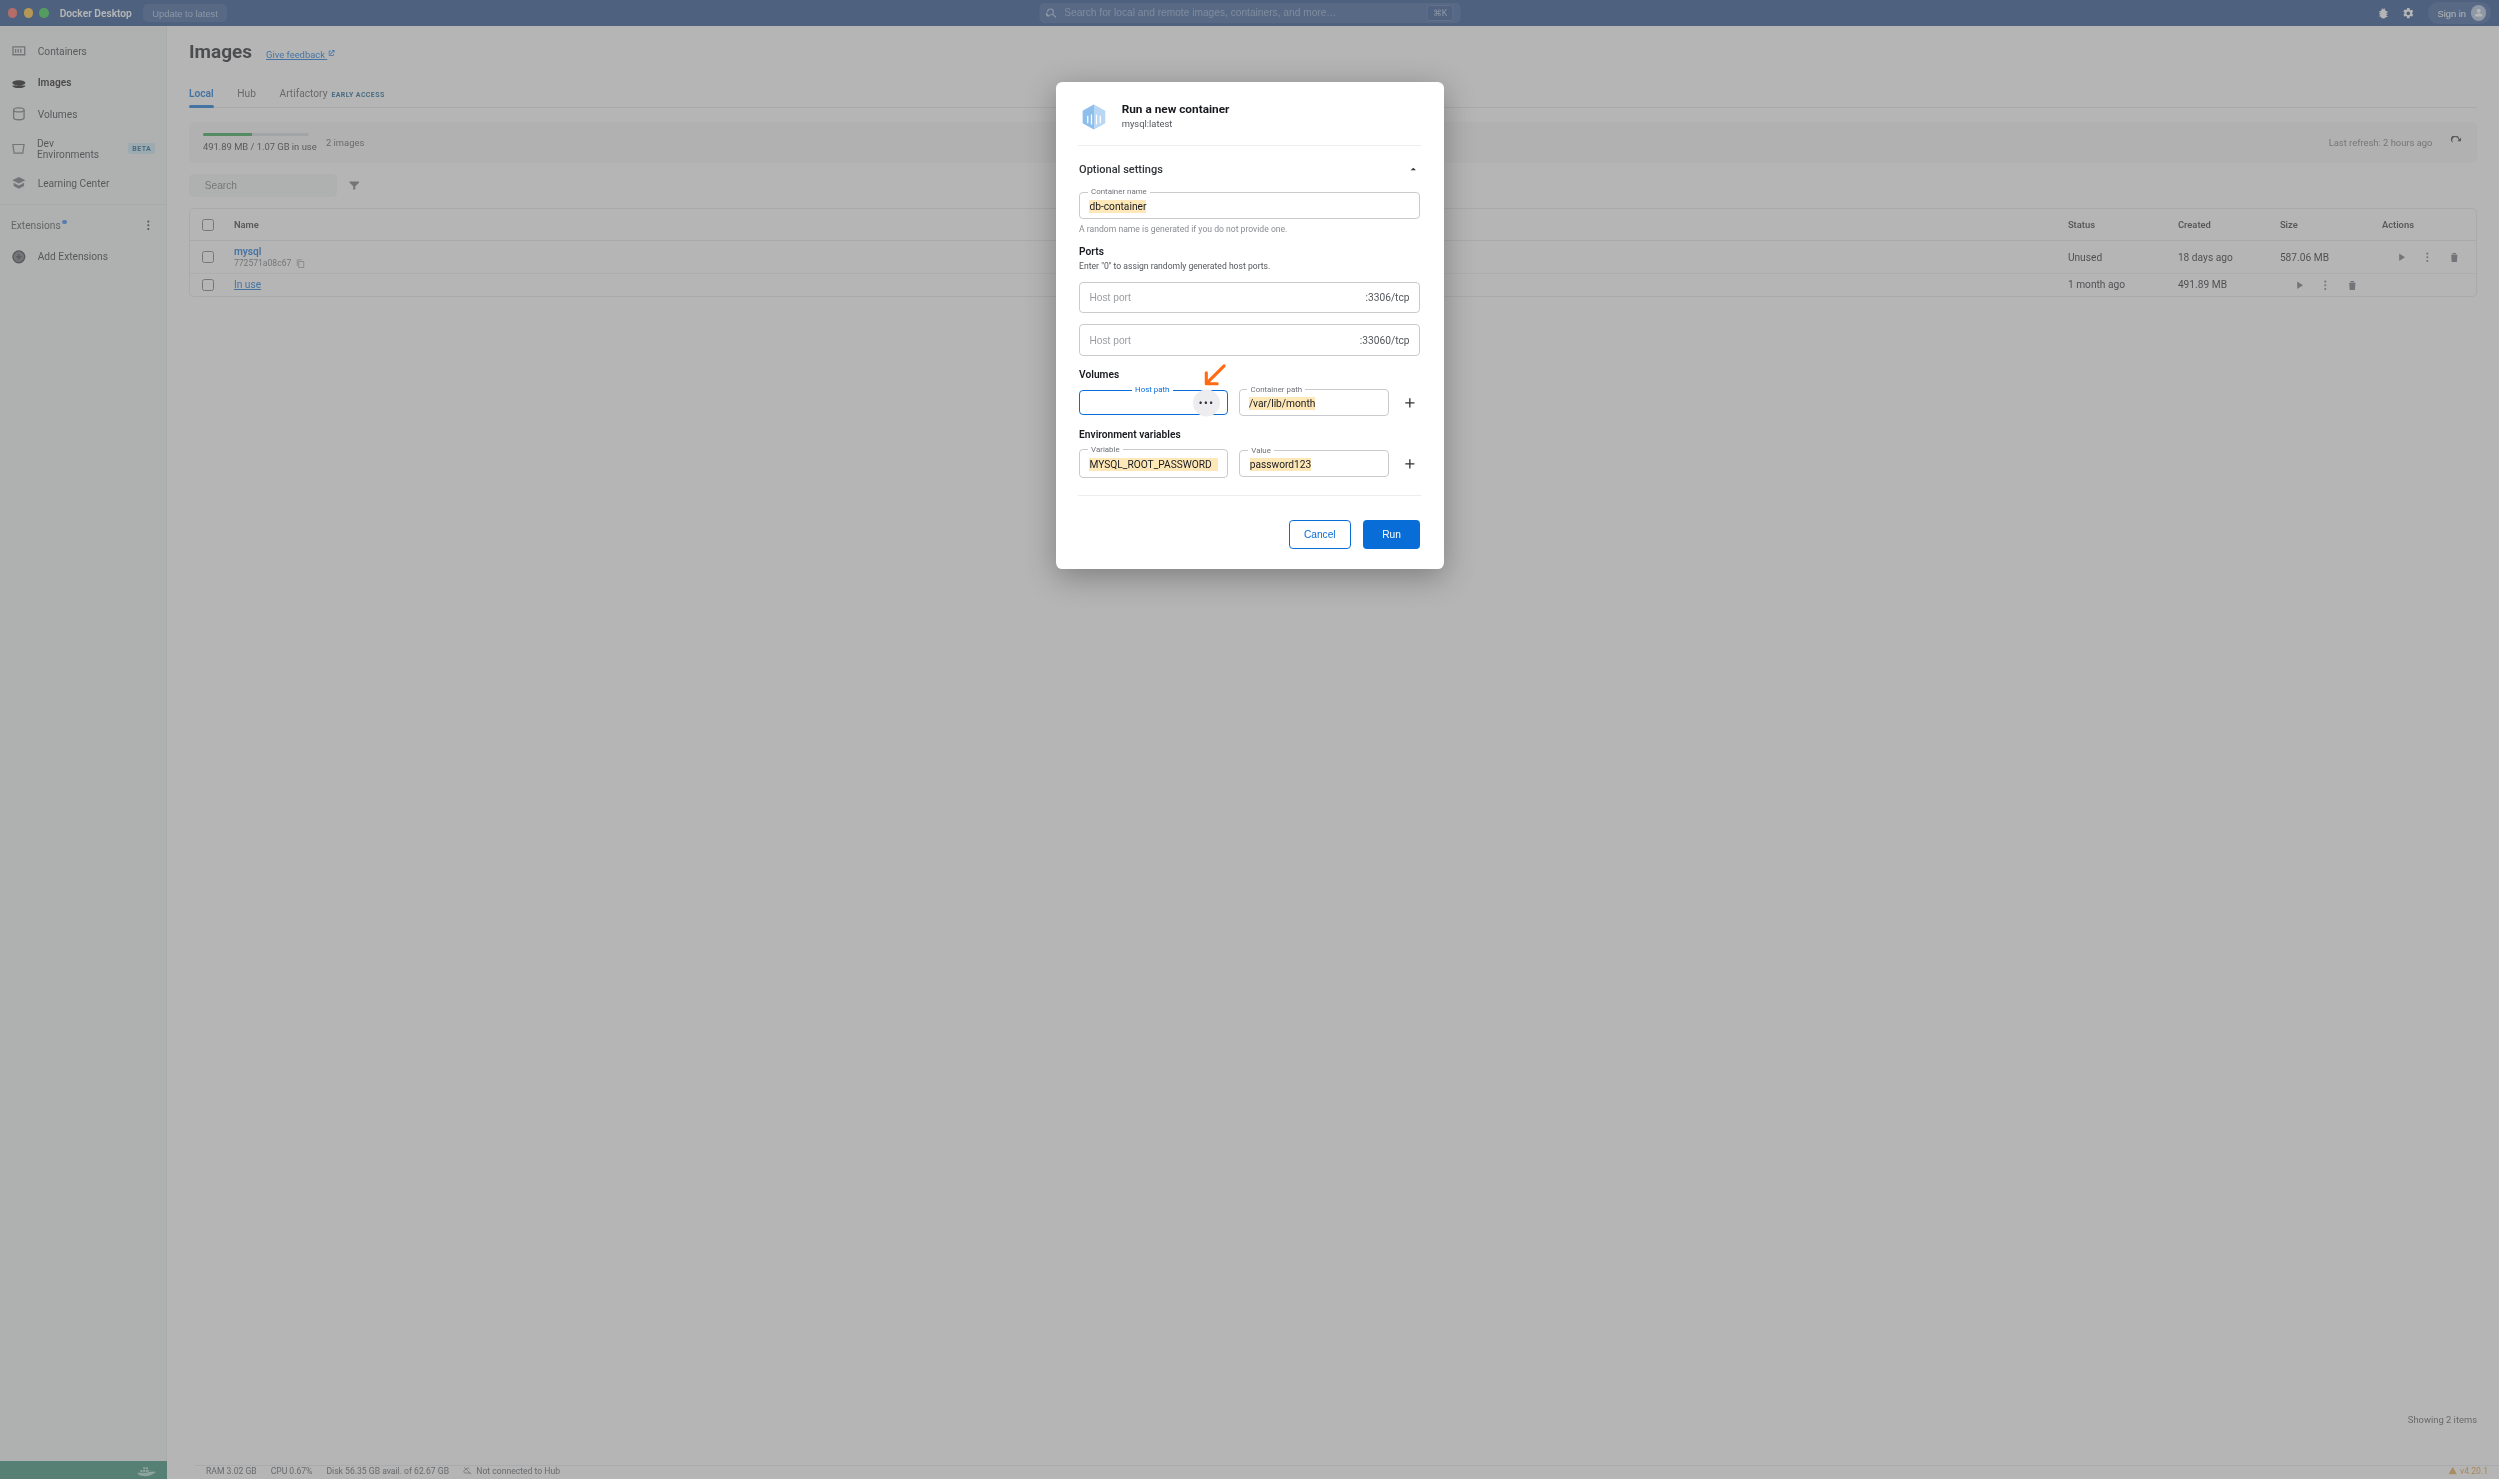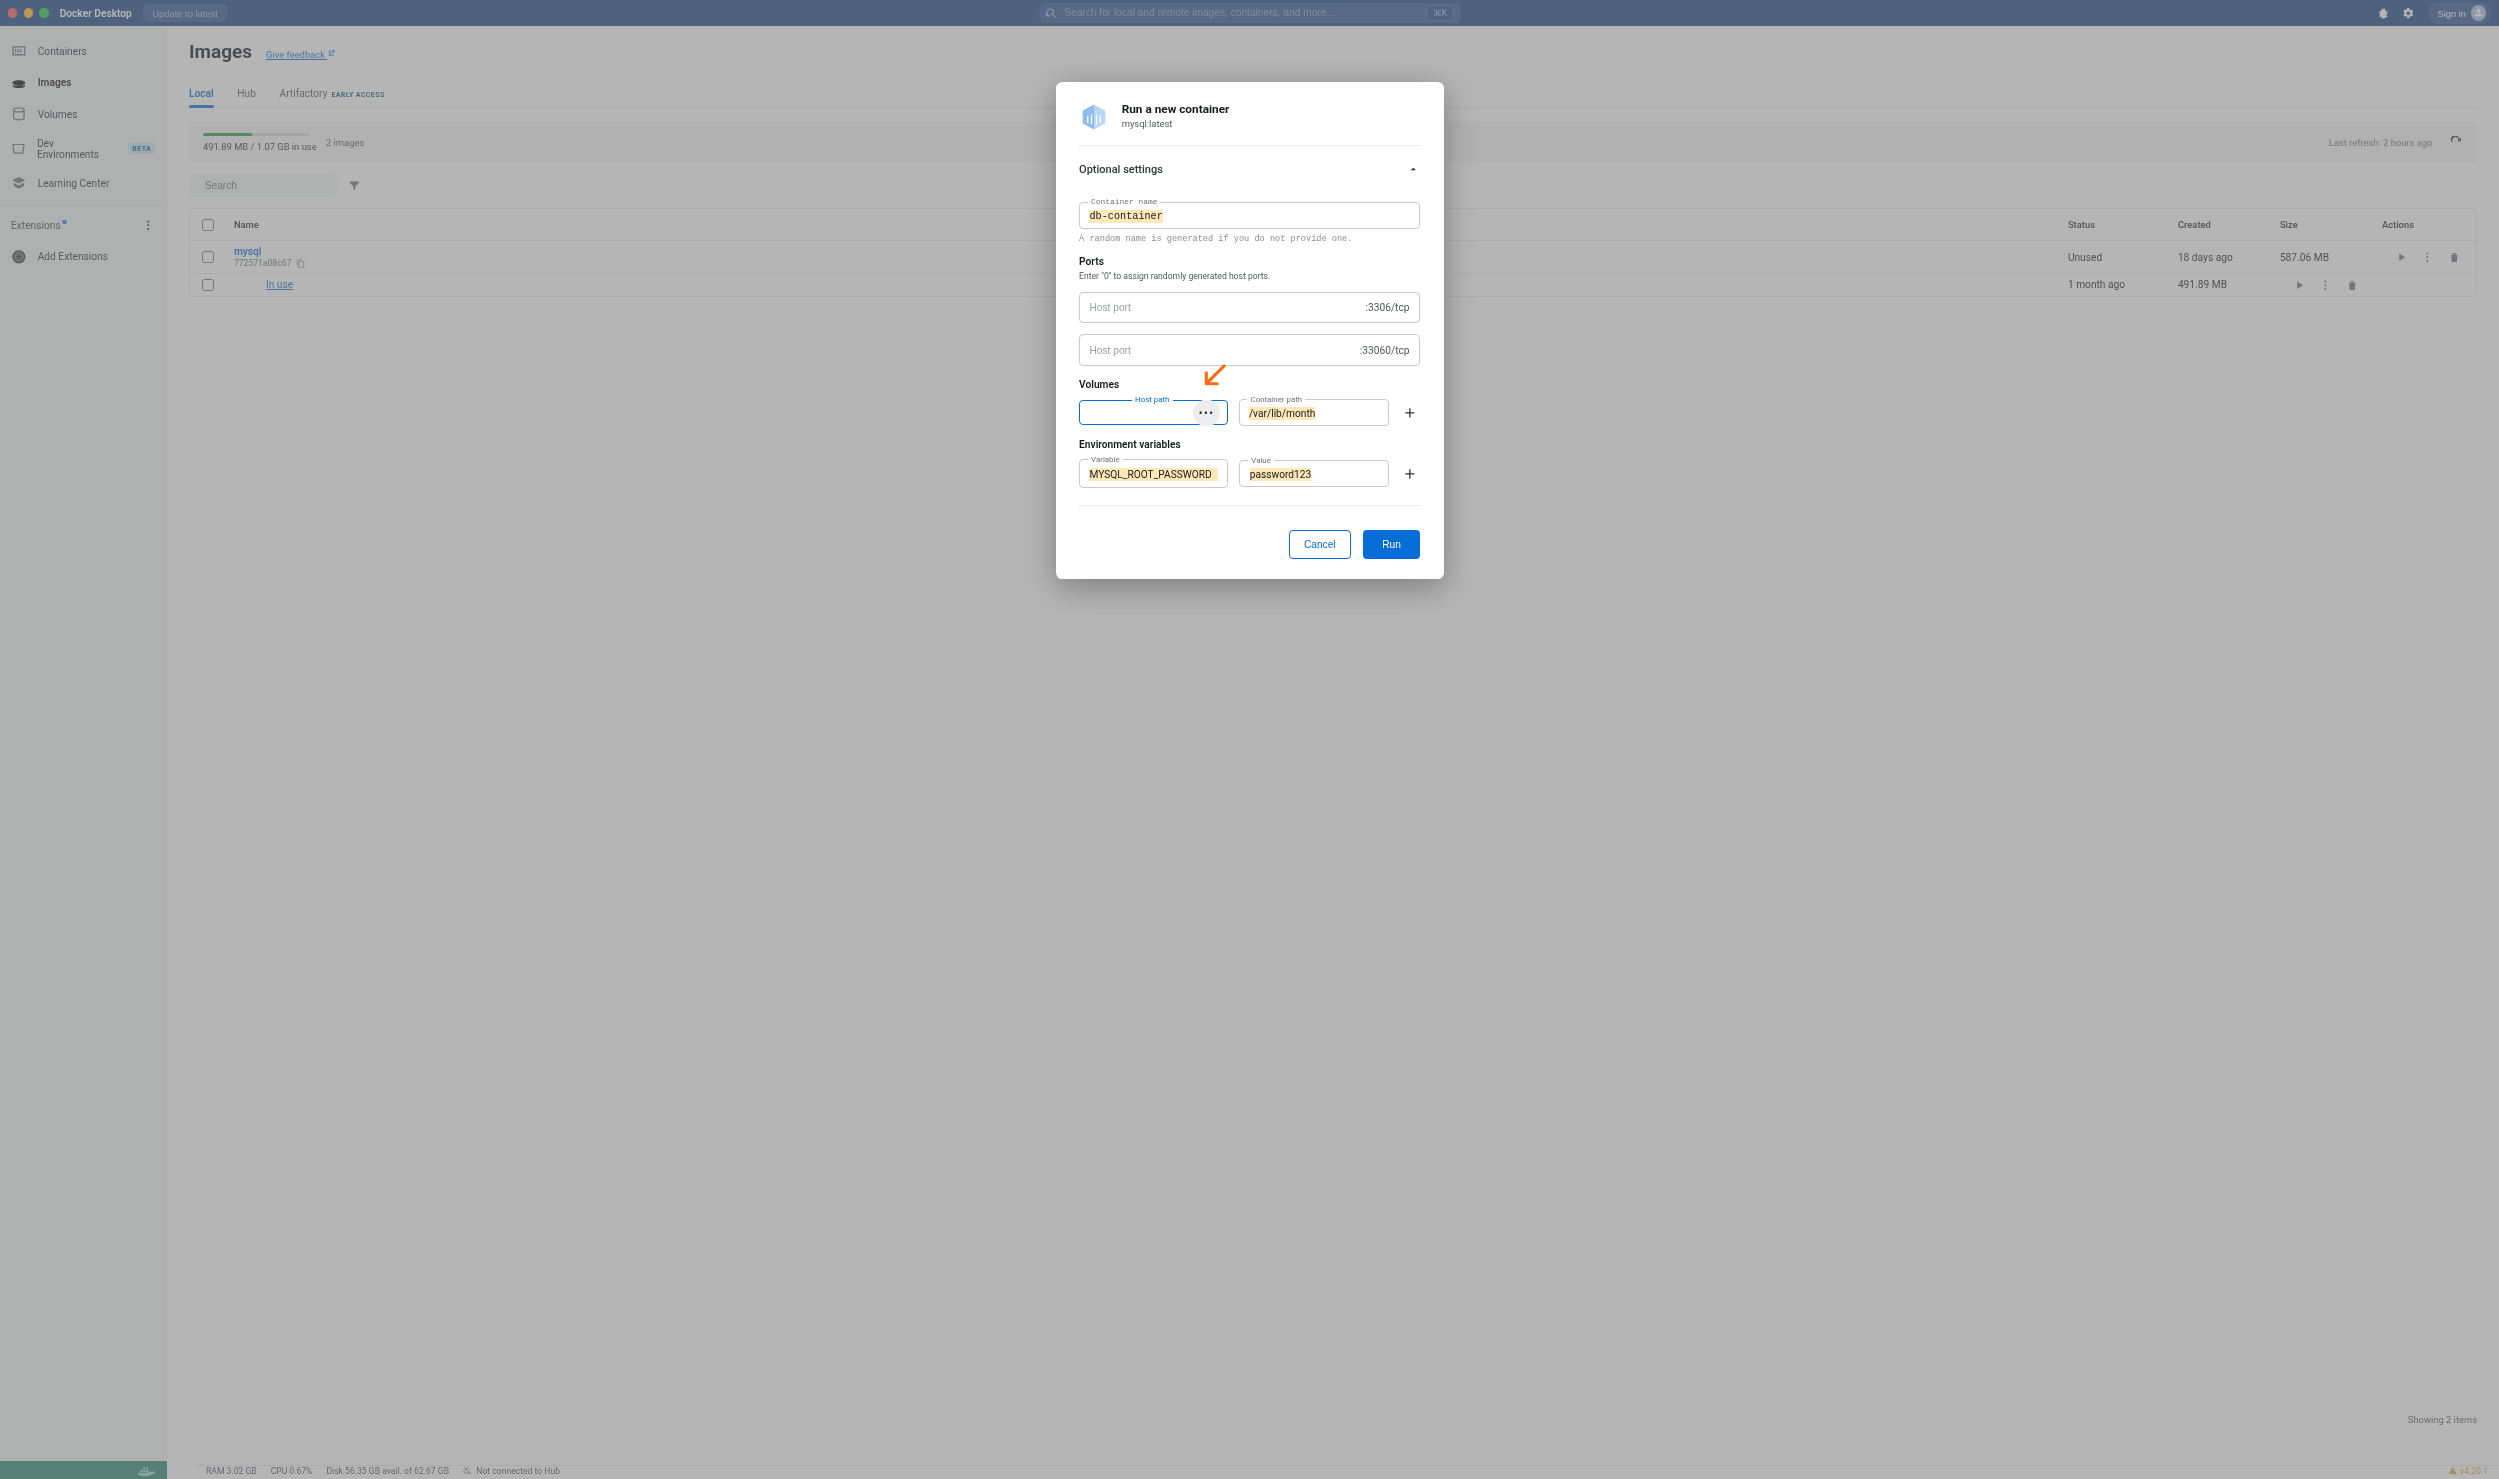--- a/index.html
+++ b/index.html
@@ -65,42 +65,42 @@
 .thead { padding: 9.4px 0; font-size: 9.4px; font-weight: 600; color: #303337; border-bottom: 0.8px solid #E4E6EA; }
 .trow { padding: 4.7px 0; border-bottom: 0.8px solid #EEEFF1; }
 .trow:last-child { border-bottom: none; }
 .cell { padding: 0 7.9px; }
 .chk { display:flex; justify-content:center; }
 .chk input { width: 11.8px; height: 11.8px; }
 .name-cell { display: flex; flex-direction: column; }
 .img-name { color: #086DD7; font-weight: 600; font-size: 10.2px; }
 .img-hash { color: #6F7278; font-size: 8.6px; display: flex; align-items: center; gap: 4.7px; margin-top: 1.6px; }
 .row-actions { display: flex; align-items: center; gap: 14px; justify-content: flex-end; padding-right: 15.7px; }
-.status-link { color: #086DD7; text-decoration: underline; margin-left: 32px; }
+.status-link { color: #086DD7; text-decoration: underline; }
 
 .footer-items { position: absolute; bottom: 36px; right: 22px; font-size: 9.4px; color: #53565B; }
 
 
 .statusbar { position: absolute; bottom: 0; left: 0; right: 0; height: 18px; display: flex; align-items: center; font-size: 8.6px; color: #53565B; }
 .status-whale { width: 167px; height: 100%; background: #2F8A6F; display: flex; align-items: center; justify-content: flex-end; padding-right: 7.9px; }
 .status-rest { flex: 1; display: flex; align-items: center; gap: 14px; padding: 0 11px; border-top: 0.8px solid #E4E6EA; margin-left: 28px; }
 .status-rest .spacer { flex: 1; }
 .ver-warn { color: #E39C2C; display: flex; align-items: flex-start; gap: 3.1px; }
 
 
 .overlay { position: absolute; inset: 0; background: rgba(120,120,120,0.55); display: flex; align-items: flex-start; justify-content: center; padding-top: 82px; }
 .modal { width: 388px; background: #fff; border-radius: 6.3px; box-shadow: 0 7.9px 31px rgba(0,0,0,0.3); padding: 20.4px 23.6px; position: relative; }
 .modal-head { display: flex; gap: 12.6px; align-items: flex-start; }
 .container-cube { width: 30px; height: 30px; }
 .modal-title { font-size: 11.8px; font-weight: 700; }
 .modal-sub { font-size: 9.4px; color: #53565B; margin-top: 1.6px; }
 .modal-divider { border-top: 0.8px solid #EDEDEF; margin: 12.6px -0.8px; }
 .section-toggle { display: flex; align-items: center; justify-content: space-between; padding: 4.7px 0; cursor: pointer; }
 .section-toggle-title { font-size: 11px; font-weight: 500; color: #303337; }
-.form-group { margin-top: 21px; font-family: Liberation Mono, monospace; }
+.form-group { margin-top: 11px; }
 .floating-field { position: relative; border: 0.8px solid #C8CACE; border-radius: 3.9px; padding: 7.9px 9.4px 6.3px; }
 .floating-field.focused { border: 1.6px solid #086DD7; padding: 7px 8.6px 5.5px; }
 .floating-label { position: absolute; top: -5.5px; left: 7.9px; background: #fff; padding: 0 3.1px; font-size: 7.9px; color: #6F7278; }
 .floating-field.focused .floating-label { color: #086DD7; margin-left: 44px; }
 .floating-field input { border: none; outline: none; width: 100%; font-size: 10.2px; background: transparent; }
 .hl { background: #FFE8B8; padding: 0.8px 0; }
 .help-text { font-size: 8.6px; color: #8A8C91; margin-top: 4.7px; }
 .section-label { font-size: 10.2px; font-weight: 600; margin-top: 12.6px; }
 .section-help { font-size: 8.6px; color: #53565B; margin-top: 3.1px; }
 .port-row { position: relative; margin-top: 11px; }

